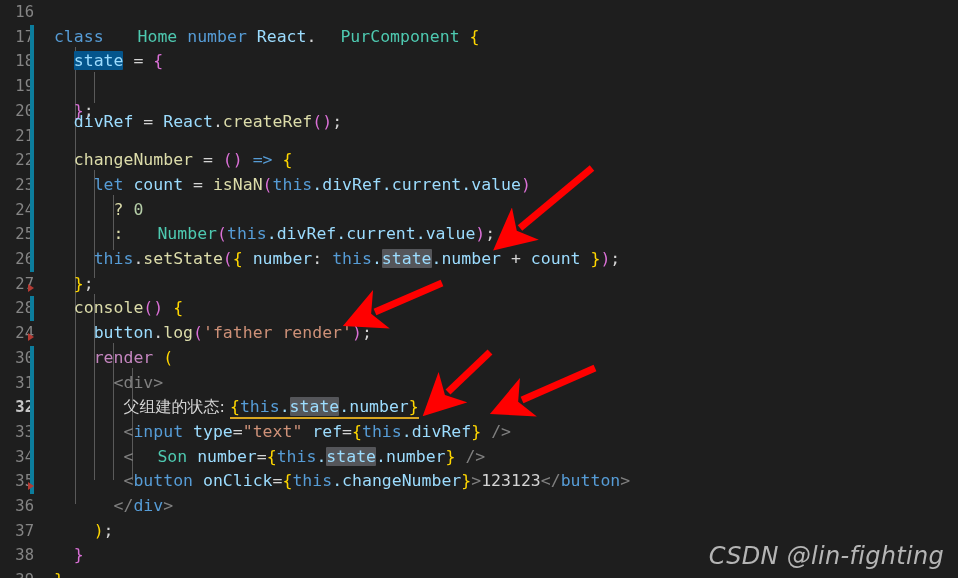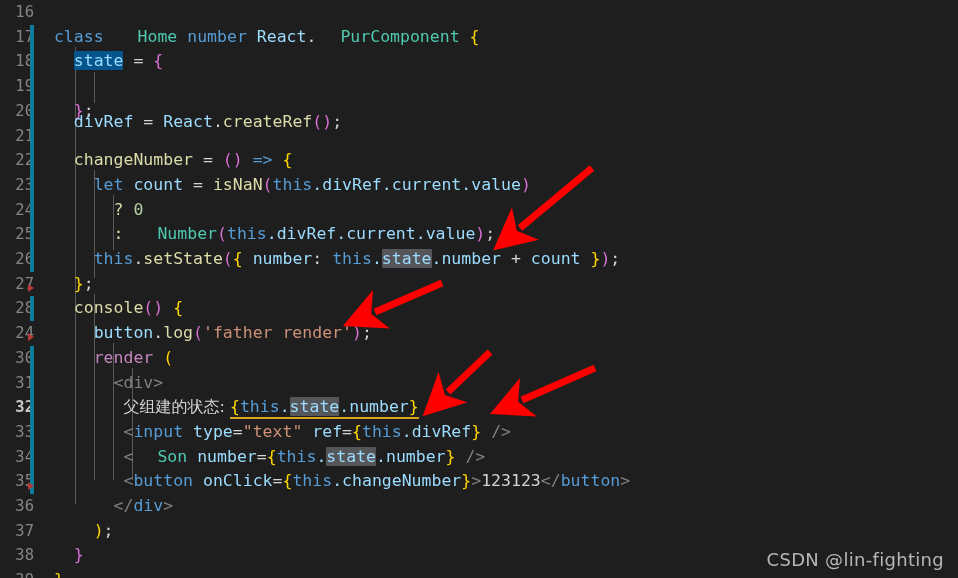--- a/index.html
+++ b/index.html
@@ -134,24 +134,25 @@
     z-index: 10;
   }
 
   
   .watermark {
     position: absolute;
     right: 14px;
     bottom: 8px;
     color: #d0d0d0;
     opacity: 0.85;
-    font-size: 18px;
+    font-size: 24px;
     font-family: "DejaVu Sans", "Liberation Sans", sans-serif;
     z-index: 12;
     letter-spacing: 0.3px;
+    font-style: italic;
   }
 </style>
 </head>
 <body>
 
 <div id="editor">
 
   <div class="iguide" style="left:75px;  top:47px;  height:457px;"></div>
   <div class="iguide" style="left:94px;  top:72px;  height:31px;"></div>
   <div class="iguide" style="left:94px;  top:170px; height:108px;"></div>

